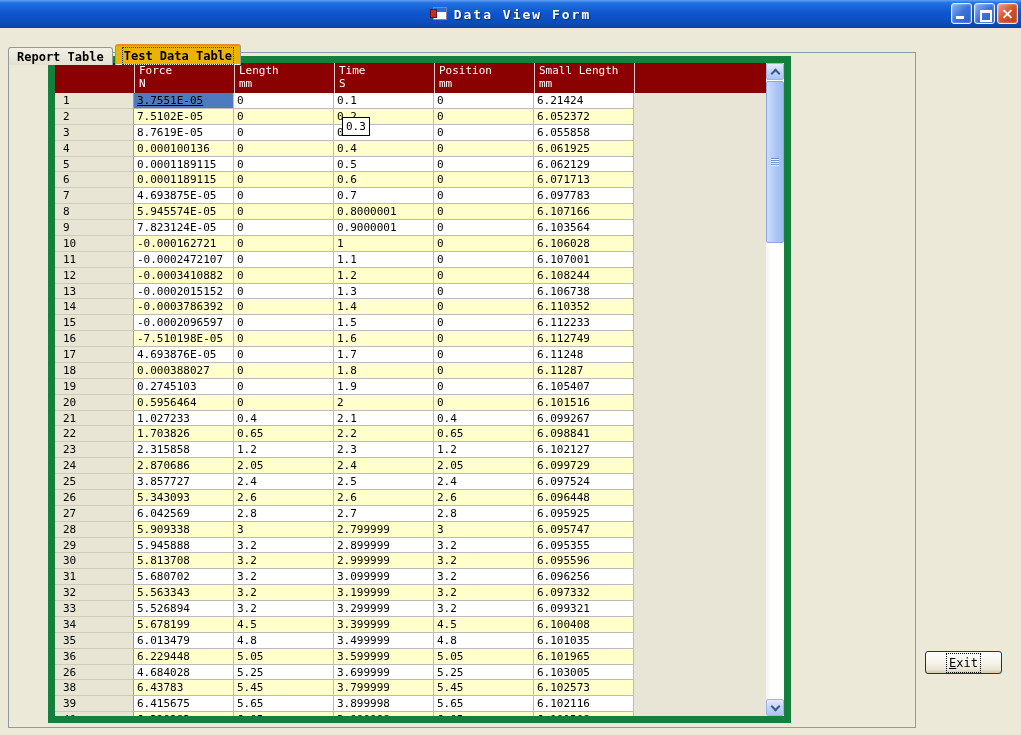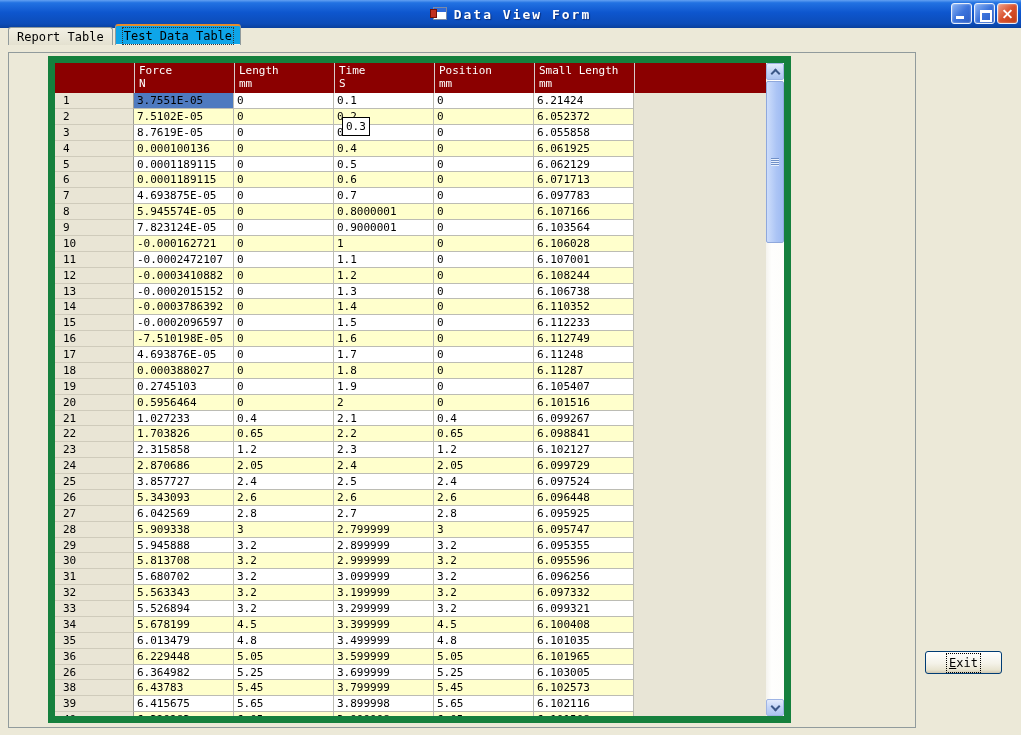--- a/index.html
+++ b/index.html
@@ -41,31 +41,31 @@
     content:""; position:absolute; left:5px; top:6px; width:8px; height:7px;
     border:2px solid #fff; border-top-width:3px;
   }
   .win-btn.close::before, .win-btn.close::after {
     content:""; position:absolute; left:4px; top:9px; width:11px; height:2px; background:#fff;
   }
   .win-btn.close::before { transform:rotate(45deg); }
   .win-btn.close::after  { transform:rotate(-45deg); }
 
   
-  .tabstrip { position:absolute; left:8px; top:24px; height:21px; display:flex; align-items:flex-end; z-index:3; }
+  .tabstrip { position:absolute; left:8px; top:44px; height:21px; display:flex; align-items:flex-end; z-index:3;font-weight:bold; }
   .tab {
     border:1px solid #919B9C; border-bottom:none;
     border-radius:3px 3px 0 0;
     padding:2px 8px 2px 8px;
     background:linear-gradient(180deg,#F2F0E4,#E4E1D0);
     height:18px; display:flex; align-items:center;
     margin-right:2px; position:relative; font-size:12px;
   }
   .tab.active {
-    height:21px; background:#0ea5e9; z-index:4;
+    height:21px; background:#eab308; z-index:4;
     border-top:2px solid #E68B2C;
     box-shadow:inset 0 -1px 0 #F2F1E8;
   }
   .tab.active .focus-rect { outline:1px dotted #333; outline-offset:1px; }
   .tabpanel {
     position:absolute; left:8px; top:52px; width:908px; height:676px;
     border:1px solid #919B9C; background:#ECE9D8; z-index:1;
   }
 
   
@@ -88,21 +88,21 @@
   .rnum {
     width:79px; flex:none; background:#E9E5D5;
     border-right:1px solid #9C9C94; border-bottom:1px solid #CFCBBB;
     padding:0 4px 0 8px; font-size:11px; line-height:15px; color:#000;
   }
   .dcell {
     width:100px; flex:none; background:#fff;
     border-right:1px solid #BCBCB4; border-bottom:1px solid #BCBCB4;
     padding:0 3px; font-size:11px; line-height:15px; white-space:nowrap; overflow:hidden;
   }
-  .dcell.selected { background:#4E7AC0 !important; color:#000; }
+  .dcell.selected { background:#4E7AC0 !important; color:#000;text-decoration:underline; }
   .grid-filler { position:absolute; left:579px; top:0; right:0; bottom:0; background:#E8E5D6; }
   .hfiller { flex:1; }
 
   
   .cell-tip {
     position:absolute; left:342px; top:117px; width:28px; height:19px;
     background:#fff; border:1px solid #000; z-index:6;
     font-size:11px; line-height:17px; padding-left:3px;
   }
 
@@ -492,21 +492,21 @@
         <div class="grow alt">
           <div class="rnum">36</div>
           <div class="dcell c1">6.229448</div>
           <div class="dcell c2">5.05</div>
           <div class="dcell c3">3.599999</div>
           <div class="dcell c4">5.05</div>
           <div class="dcell c5">6.101965</div>
         </div>
         <div class="grow">
           <div class="rnum">26</div>
-          <div class="dcell c1">6.364982</div>
+          <div class="dcell c1">4.684028</div>
           <div class="dcell c2">5.25</div>
           <div class="dcell c3">3.699999</div>
           <div class="dcell c4">5.25</div>
           <div class="dcell c5">6.103005</div>
         </div>
         <div class="grow alt">
           <div class="rnum">38</div>
           <div class="dcell c1">6.43783</div>
           <div class="dcell c2">5.45</div>
           <div class="dcell c3">3.799999</div>

